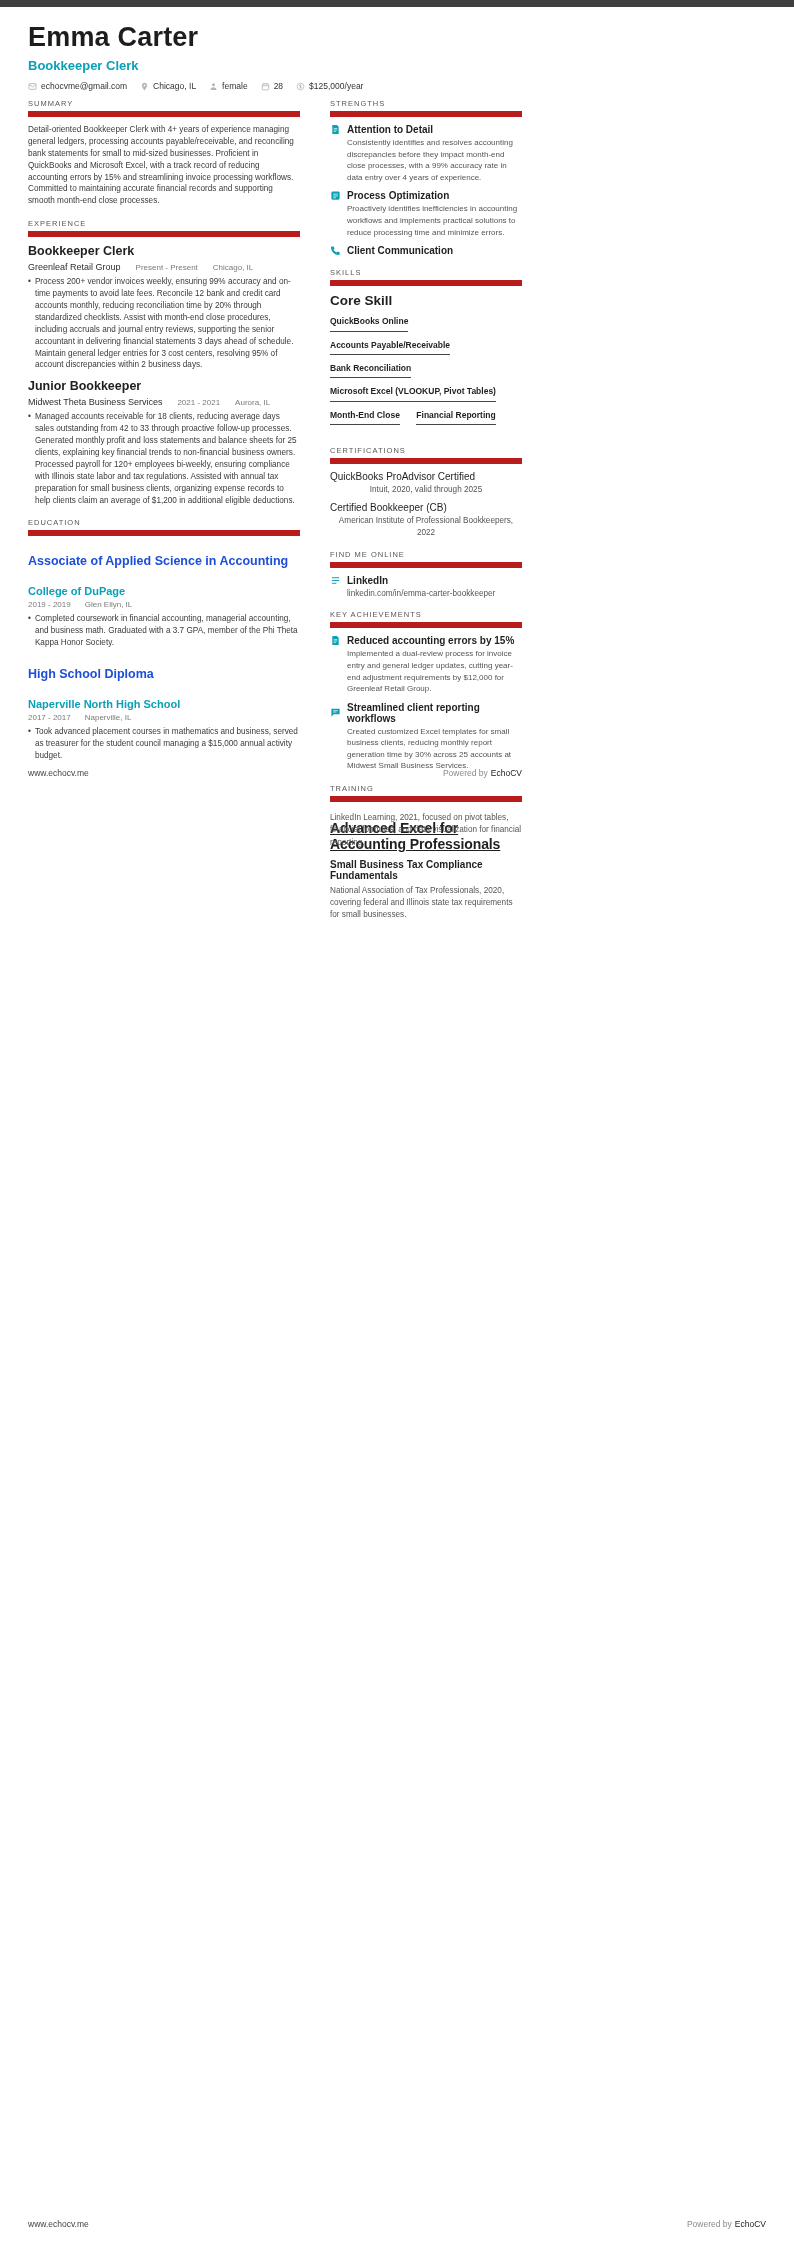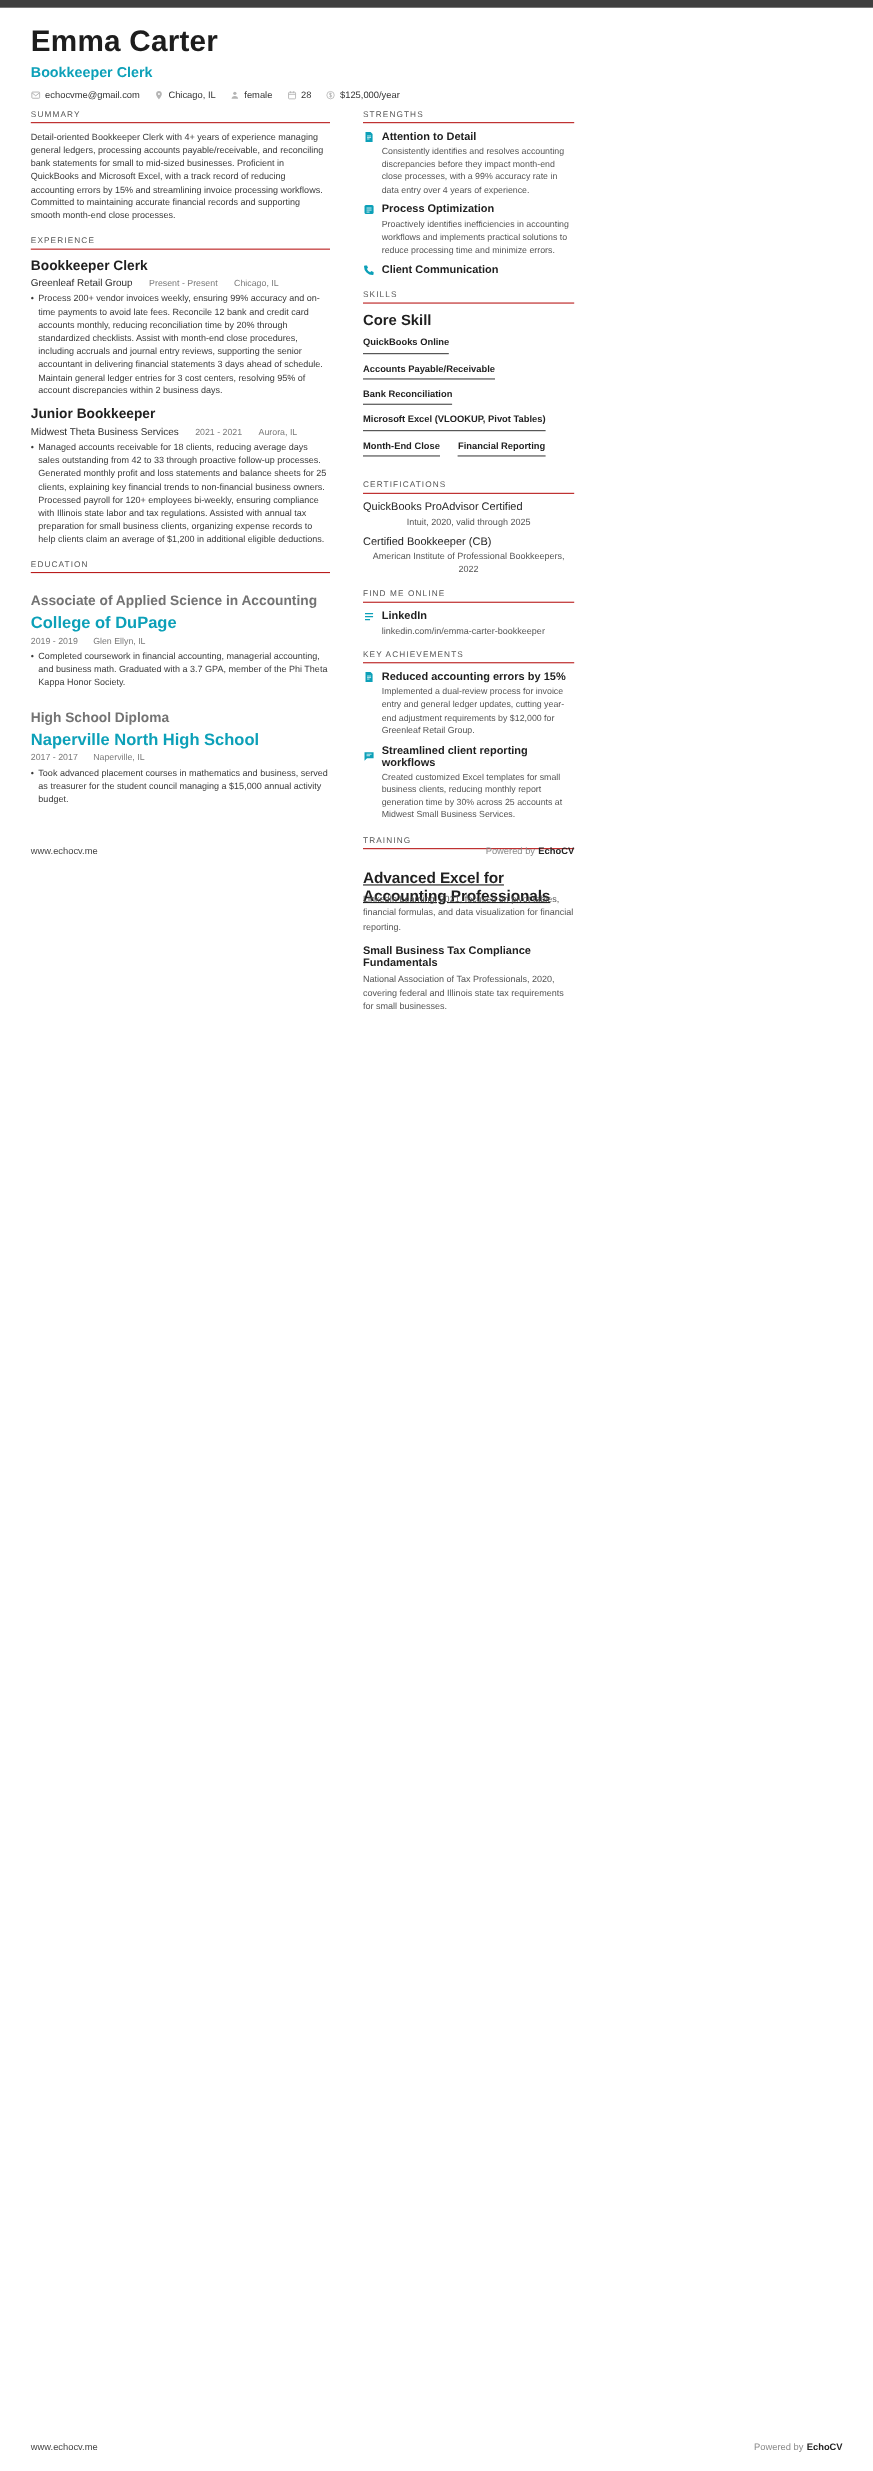--- a/index.html
+++ b/index.html
@@ -15,36 +15,36 @@
   .contacts { margin-top:8px; display:flex; align-items:center; gap:13px; font-size:8.5px; color:#333; flex-wrap:wrap; }
   .contact { display:flex; align-items:center; gap:4px; }
   .contact .ic { display:inline-flex; width:9px; height:9px; color:#b5b5b5; }
   .contact .ic svg { width:9px; height:9px; }
 
   .col-left  { position:absolute; left:28px;  top:99px; width:272px; }
   .col-right { position:absolute; left:330px; top:99px; width:192px; }
 
   .sec { margin-bottom:12px; }
   .sec-head { font-size:7.5px; letter-spacing:1px; color:#565656; font-weight:500;
-              padding-bottom:3px; border-bottom:1px solid #b91c1c; margin-bottom:7px; }
+              padding-bottom:3px; border-bottom:6px solid #b91c1c; margin-bottom:7px; }
 
   .body-text { font-size:8.2px; line-height:1.45; color:#3a3a3a; }
 
   .job { margin-bottom:8px; }
   .job-title { font-size:12.5px; font-weight:700; color:#1f1f1f; margin-top:2px; }
   .job-meta { display:flex; gap:15px; align-items:baseline; margin-top:4px; flex-wrap:wrap; }
   .job-company { font-size:9px; color:#2e2e2e; }
   .job-dates, .job-loc { font-size:8px; color:#7a7a7a; }
   .bullets { margin-top:4px; }
   .bullet { display:flex; gap:4px; font-size:8.2px; line-height:1.45; color:#3a3a3a; }
   .bullet .dot { flex:0 0 auto; }
 
   .edu { margin-bottom:7px; }
-  .edu-degree { font-size:12.5px; font-weight:700; color:#737373; margin-top:18px; }
-  .edu-school { font-size:15px; font-weight:700; color:#0ca0b8; margin-top:5px; }
+  .edu-degree { font-size:12.5px; font-weight:700; color:#1d4ed8; margin-top:18px; }
+  .edu-school { font-size:11px; font-weight:700; color:#0ca0b8; margin-top:17px; }
   .edu-meta { display:flex; gap:14px; margin-top:3px; }
   .edu-dates, .edu-loc { font-size:8px; color:#7a7a7a; }
 
   .r-item { margin-bottom:7px; }
   .r-item-head { display:flex; align-items:center; gap:6px; }
   .r-item-head .ic { display:inline-flex; width:11px; height:11px; color:#0ca0b8; }
   .r-item-head .ic svg { width:11px; height:11px; }
   .r-item-title { font-size:10px; font-weight:700; color:#1f1f1f; }
   .r-item-text { margin-left:17px; margin-top:2px; font-size:8px; line-height:1.45; color:#555; }
 
@@ -59,21 +59,21 @@
 
   .link-url { margin-left:17px; margin-top:3px; font-size:8.2px; color:#555; }
 
   .training-title { font-size:14px; font-weight:700; color:#1f1f1f; margin-top:18px; letter-spacing:-0.1px;text-decoration:underline; }
 
   .footer { position:absolute; display:flex; justify-content:space-between; align-items:center; font-size:8.5px; }
   .footer-1 { left:28px; top:768px; width:494px; }
   .footer-2 { left:28px; top:2219px; width:738px; }
   .footer-url { color:#444; }
   .powered { color:#8a8a8a; }
-  .powered b { color:#222; font-weight:700; margin-left:3px; }
+  .powered b { color:#222; font-weight:400; margin-left:3px; }
 
   .page2-col { position:absolute; left:330px; top:812px; width:192px; }
   .p2-detail { font-size:8.2px; color:#555; line-height:1.5; }
   .p2-title { font-size:10px; font-weight:700; color:#1f1f1f; margin-top:10px; }
   .p2-title + .p2-detail { margin-top:4px; }
 </style>
 </head>
 <body>
 
 <div class="page">

